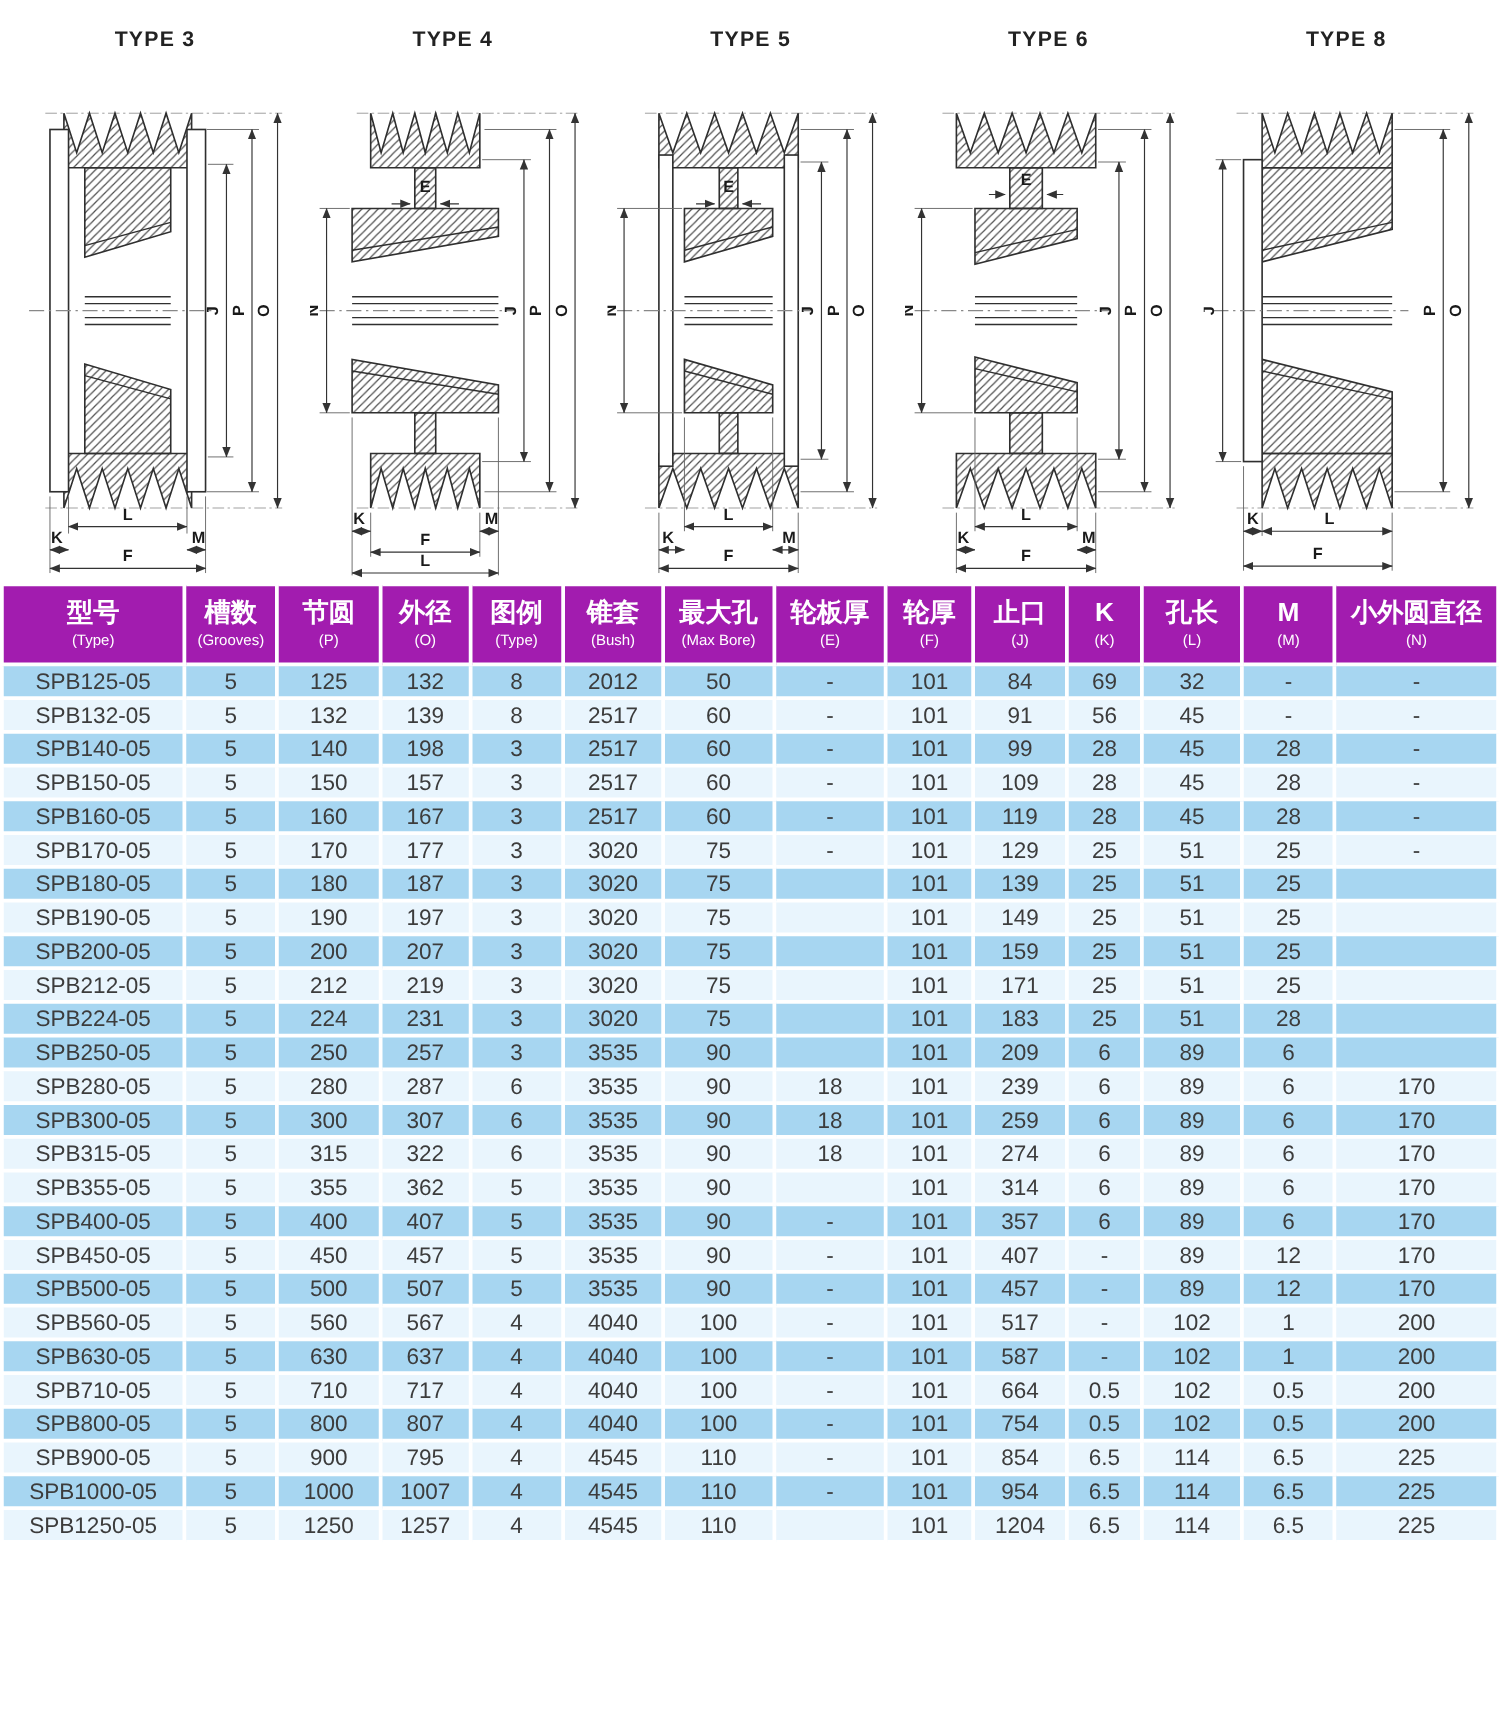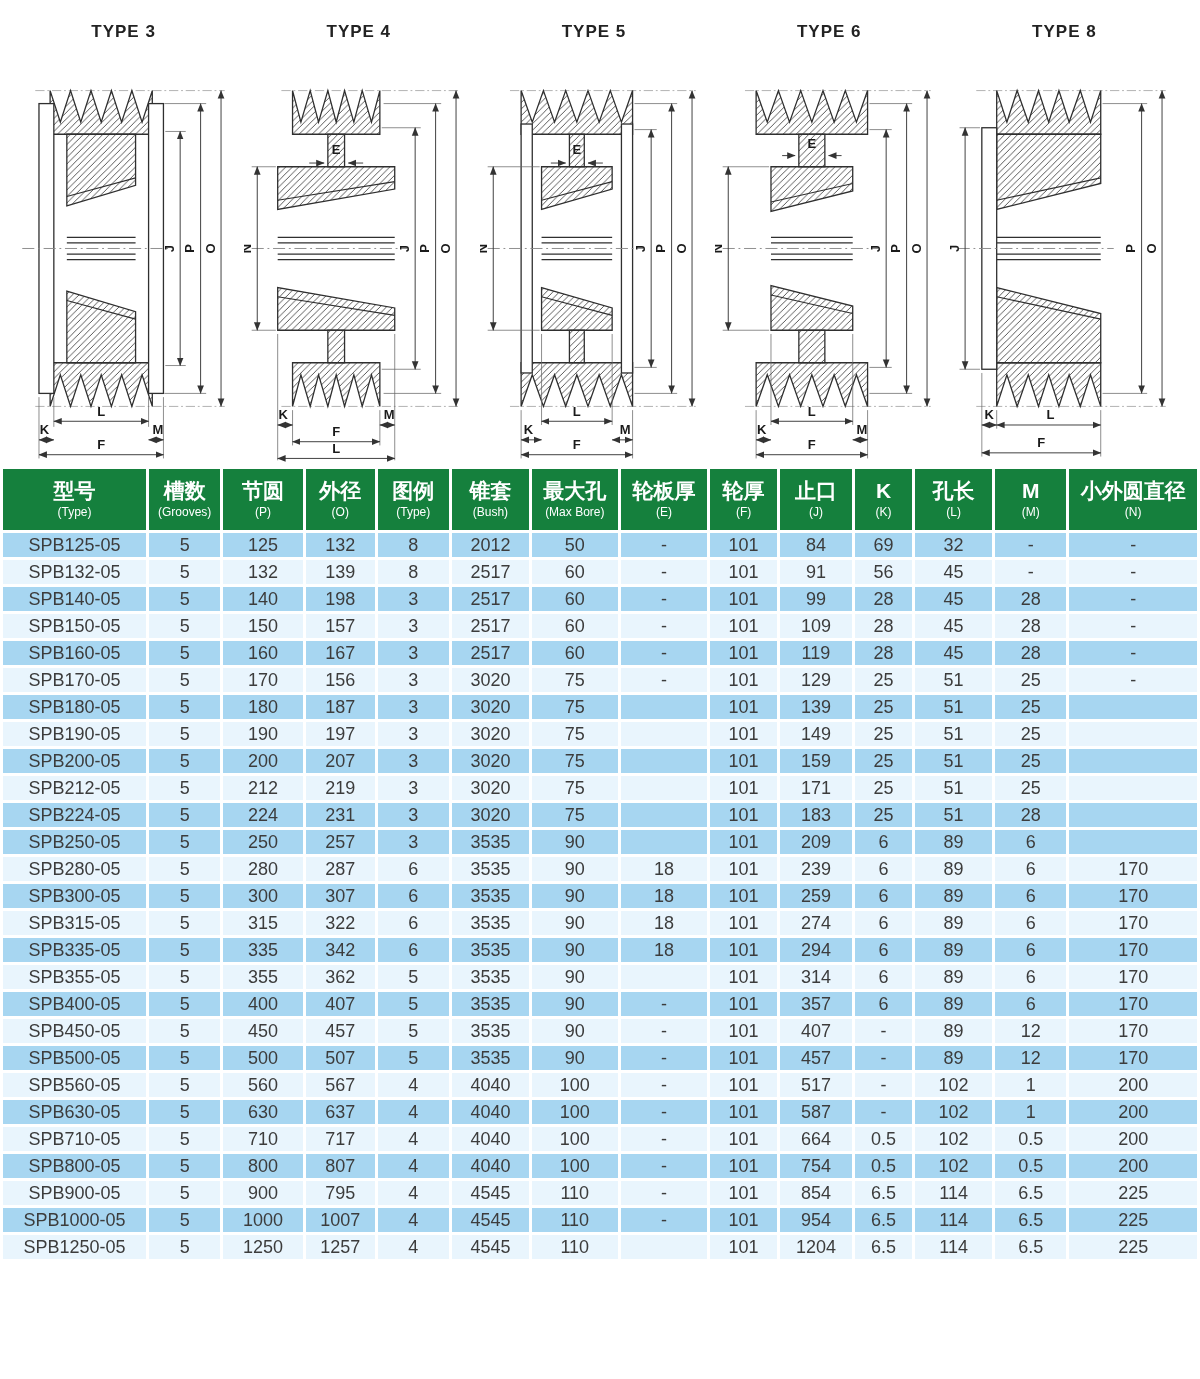--- a/index.html
+++ b/index.html
@@ -1,40 +1,40 @@
 <!DOCTYPE html>
 <html><head>
 <meta charset="utf-8">
 <style>
   * { margin:0; padding:0; box-sizing:border-box; }
   body { background:#fff; font-family:"Liberation Sans","DejaVu Sans",sans-serif; width:1200px; }
   .page { width:1200px; }
 
   
-  .diagrams { display:flex; justify-content:space-between; padding:12px 18px 2px 6px; height:466px; }
+  .diagrams { display:flex; justify-content:space-between; padding:12px 5px 2px 6px; height:466px; }
   .diagram { width:236px; text-align:center; }
   .diagram figcaption {
     font-size:17px; font-weight:bold; letter-spacing:1px; color:#222;
     margin:10px 0 4px 0;
   }
   .diagram svg { width:229px; height:418px; display:block; margin:0 auto; }
 
   .hatched { fill:url(#hatch); stroke:#2f2f2f; stroke-width:1.4; }
   .white   { fill:#ffffff; stroke:#2f2f2f; stroke-width:1.4; }
   .ln      { stroke:#2f2f2f; stroke-width:1.2; fill:none; }
   .cl      { stroke:#888;  stroke-width:1;   stroke-dasharray:13 4 2 4; }
   .cld     { stroke:#999;  stroke-width:0.8; stroke-dasharray:10 3 2 3; }
   .ext     { stroke:#666;  stroke-width:0.8; }
   .dim     { stroke:#333;  stroke-width:1; }
   .dlb     { font:bold 14px "Liberation Sans",sans-serif; fill:#1a1a1a; text-anchor:middle; }
 
   
   table.spec { width:1200px; border-collapse:collapse; table-layout:fixed; }
   table.spec th, table.spec td { border:3px solid #fff; text-align:center; }
-  table.spec thead th { background:#15803d; color:#fff; padding:8px 0 10px 0; vertical-align:middle; }
+  table.spec thead th { background:#a21caf; color:#fff; padding:8px 0 10px 0; vertical-align:middle; }
   th .zh { display:block; font-size:21px; line-height:27px; font-weight:bold; }
   th .en { display:block; font-size:12px; line-height:16px; font-weight:normal; }
   table.spec td { font-size:18px; line-height:24px; height:24px; color:#3c3c3c; padding:0; }
   tr.rd td { background:#a7d6f1; }
   tr.rl td { background:#e9f5fd; }
 </style>
 </head>
 <body>
 
 <svg width="0" height="0" style="position:absolute" aria-hidden="true">
@@ -446,21 +446,21 @@
             <td>119</td>
             <td>28</td>
             <td>45</td>
             <td>28</td>
             <td>-</td>
           </tr>
           <tr class="rl">
             <td>SPB170-05</td>
             <td>5</td>
             <td>170</td>
-            <td>156</td>
+            <td>177</td>
             <td>3</td>
             <td>3020</td>
             <td>75</td>
             <td>-</td>
             <td>101</td>
             <td>129</td>
             <td>25</td>
             <td>51</td>
             <td>25</td>
             <td>-</td>
@@ -597,36 +597,20 @@
             <td>SPB315-05</td>
             <td>5</td>
             <td>315</td>
             <td>322</td>
             <td>6</td>
             <td>3535</td>
             <td>90</td>
             <td>18</td>
             <td>101</td>
             <td>274</td>
-            <td>6</td>
-            <td>89</td>
-            <td>6</td>
-            <td>170</td>
-          </tr>
-          <tr class="rd">
-            <td>SPB335-05</td>
-            <td>5</td>
-            <td>335</td>
-            <td>342</td>
-            <td>6</td>
-            <td>3535</td>
-            <td>90</td>
-            <td>18</td>
-            <td>101</td>
-            <td>294</td>
             <td>6</td>
             <td>89</td>
             <td>6</td>
             <td>170</td>
           </tr>
           <tr class="rl">
             <td>SPB355-05</td>
             <td>5</td>
             <td>355</td>
             <td>362</td>

